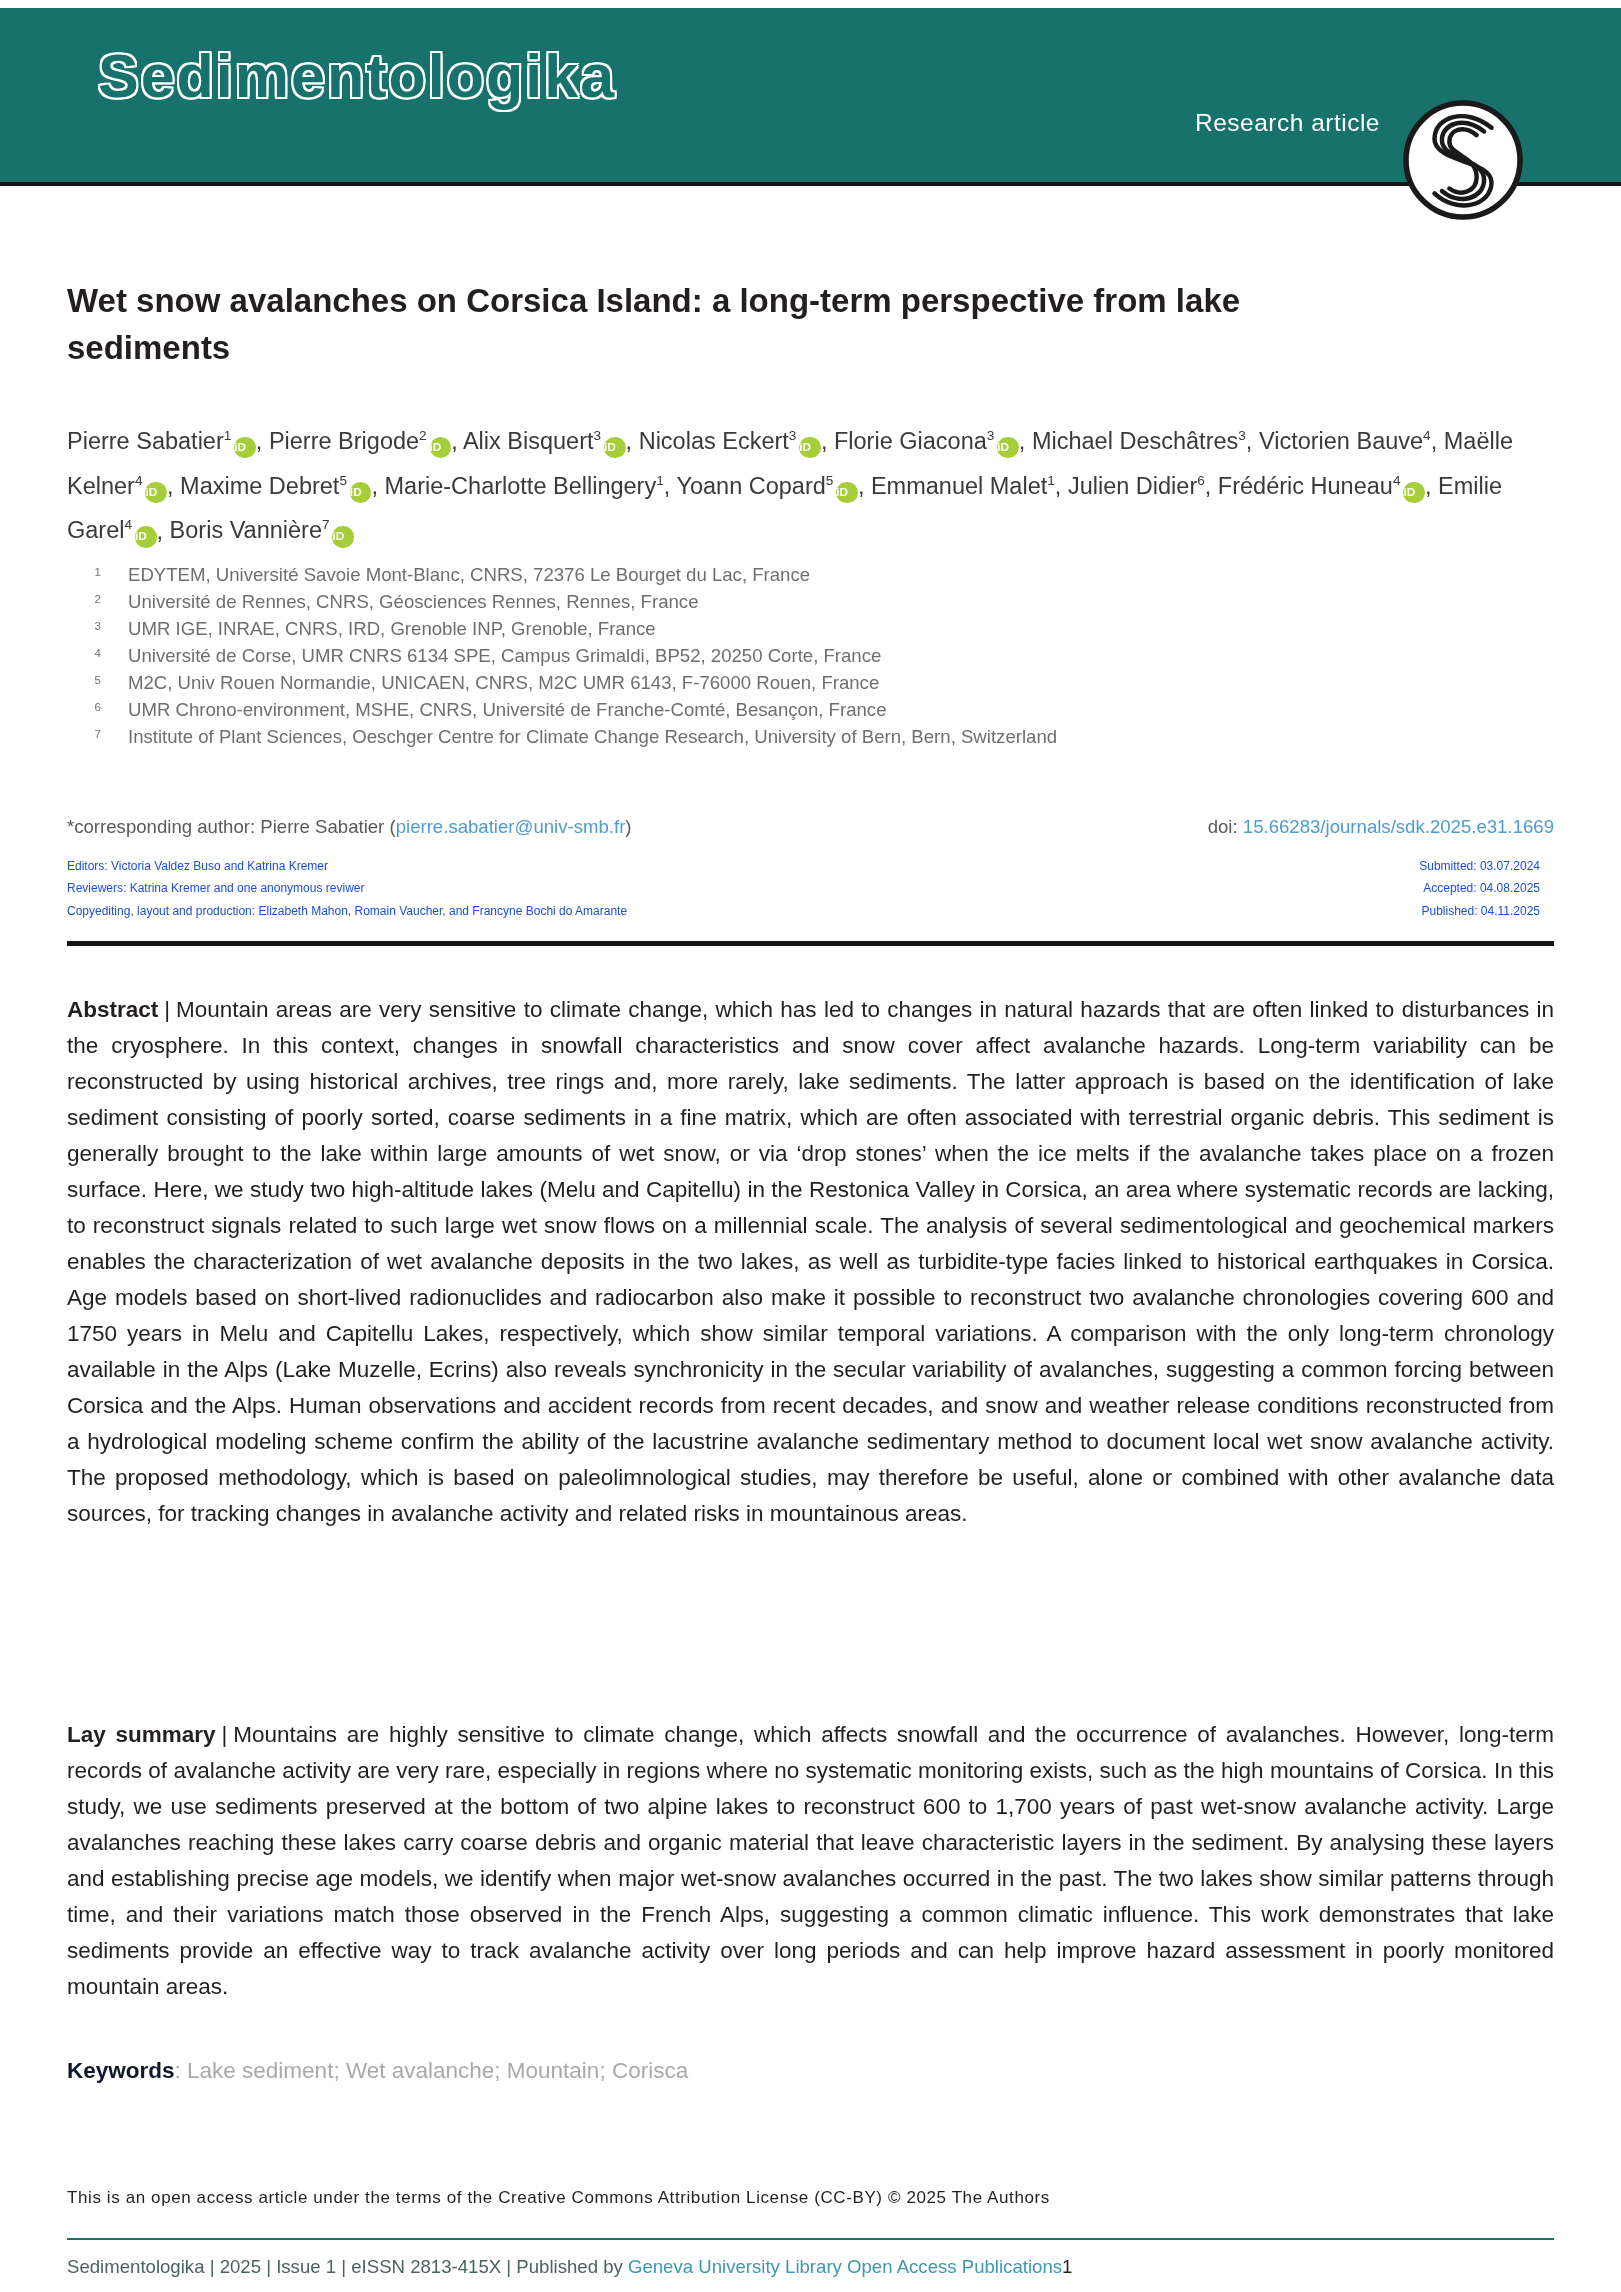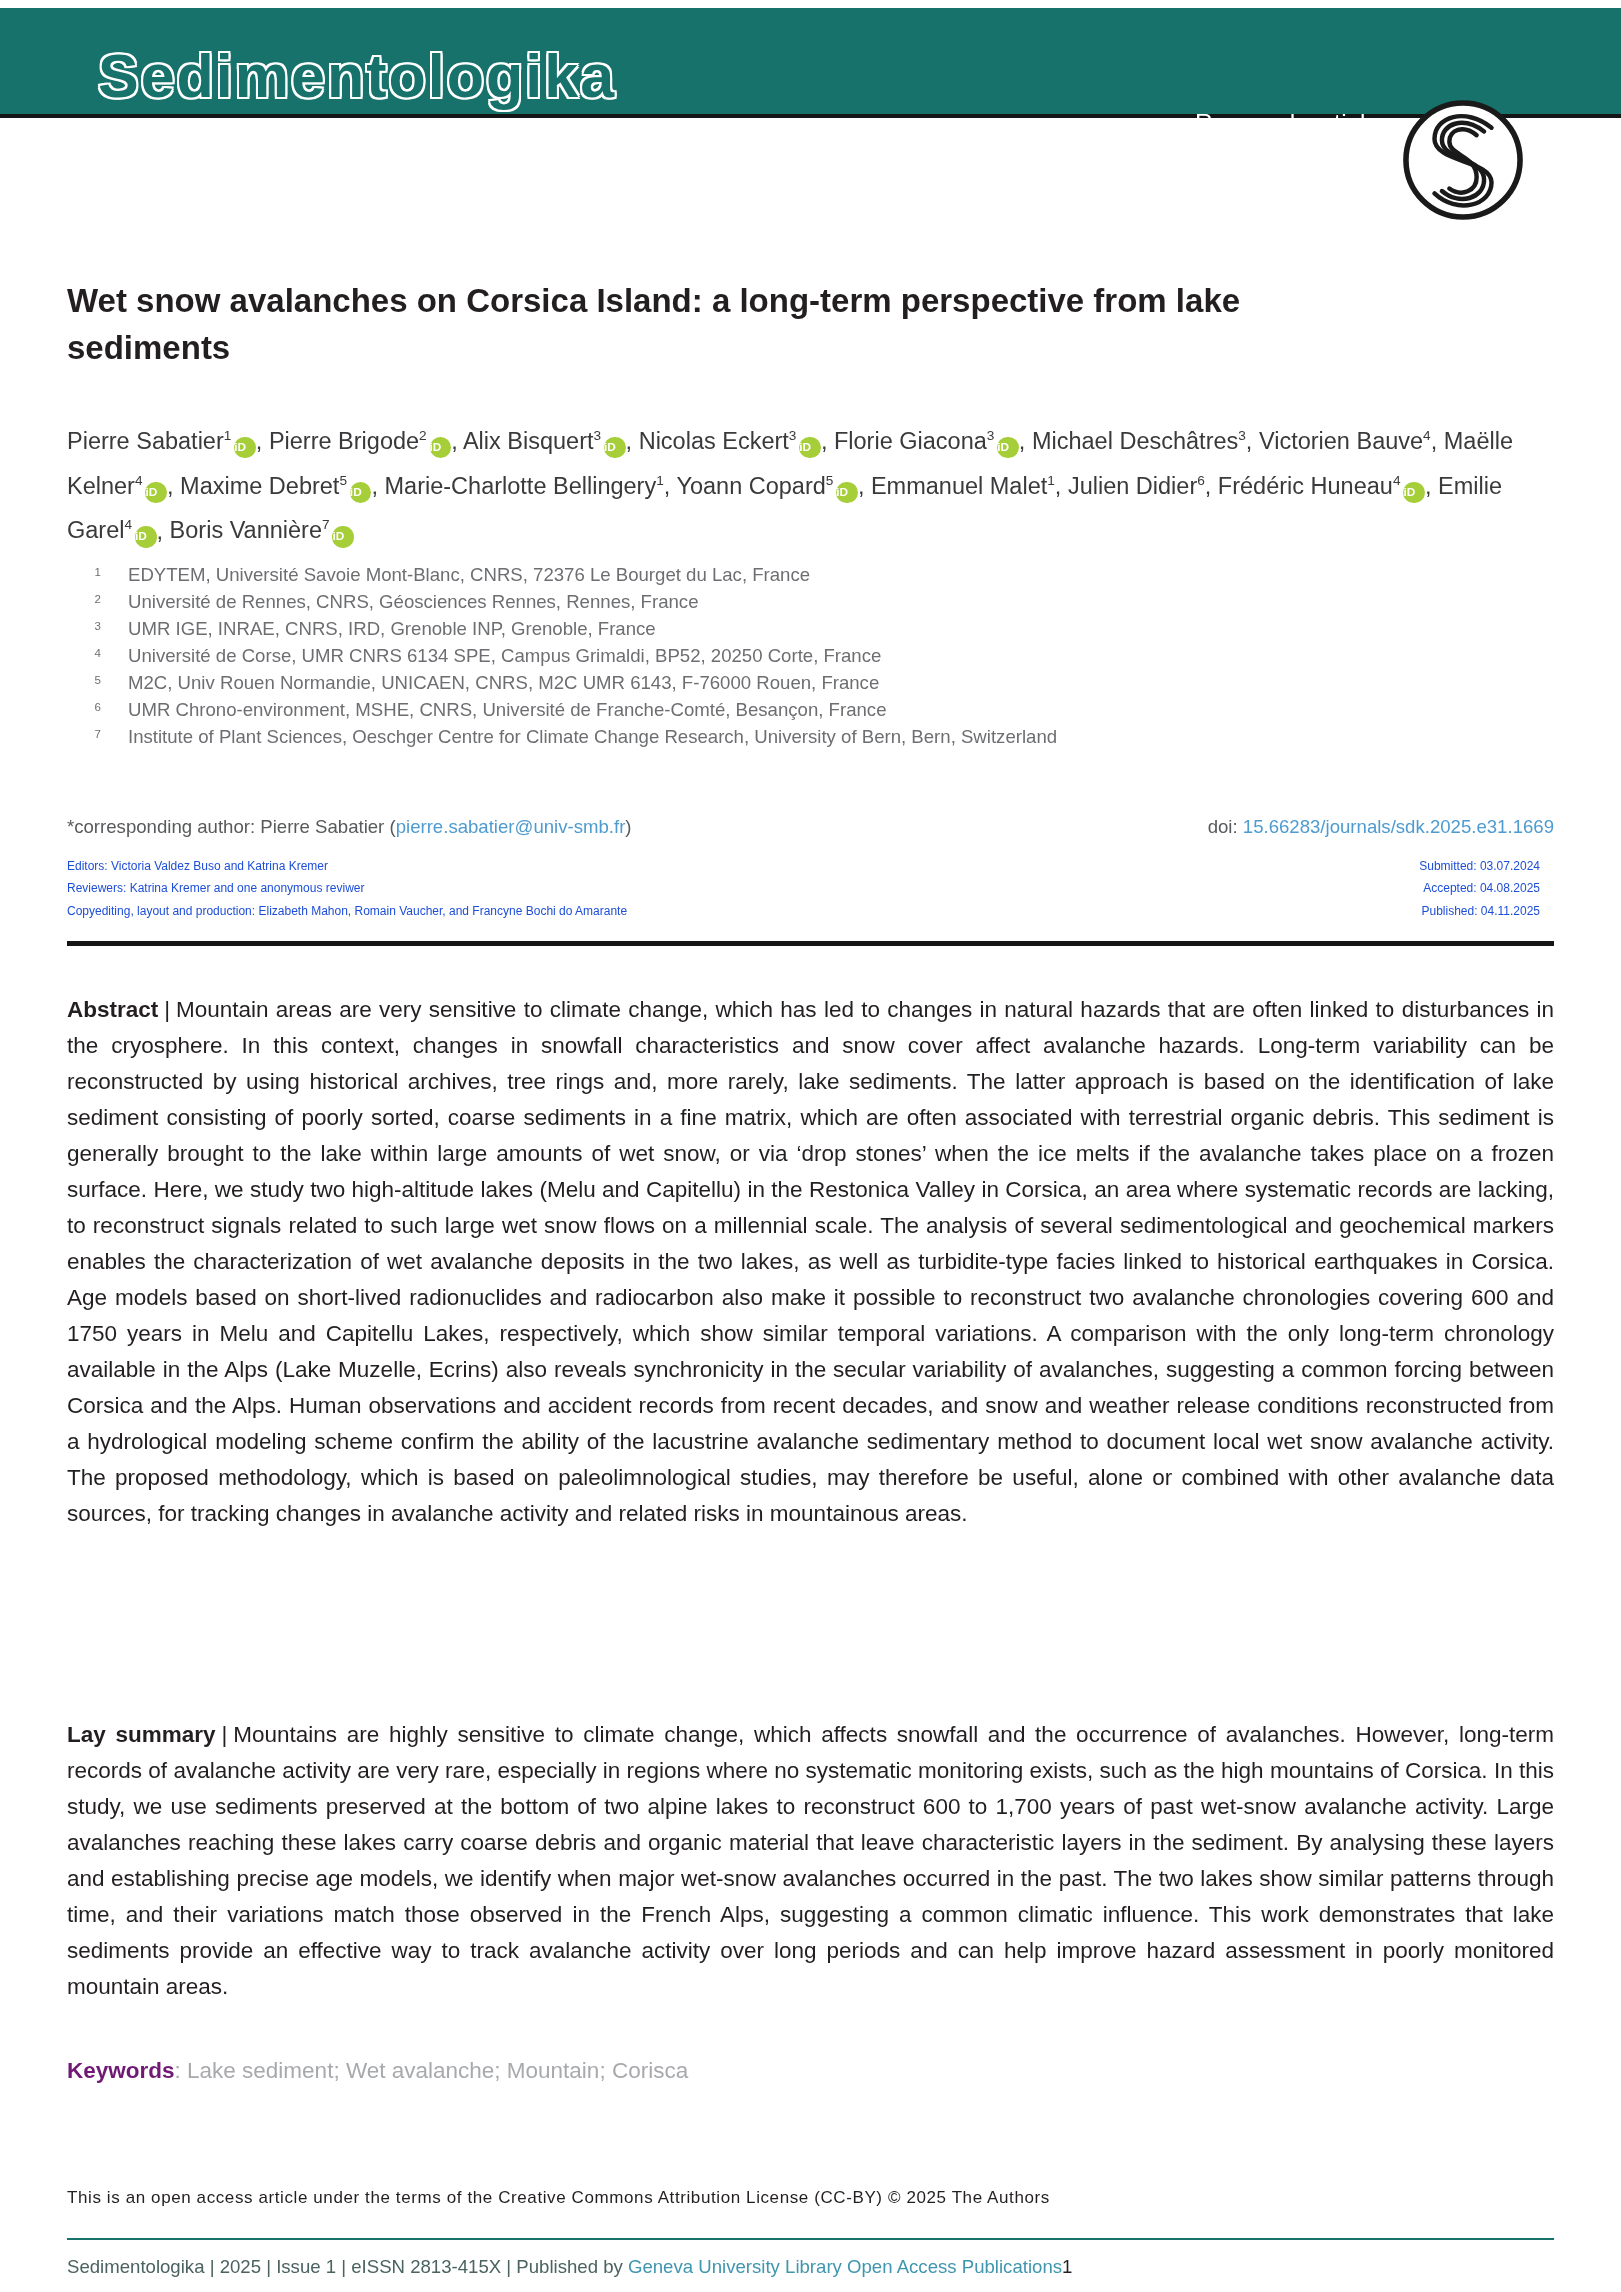--- a/index.html
+++ b/index.html
@@ -1,21 +1,21 @@
 <!DOCTYPE html>
 <html><head>
 <meta charset="utf-8">
 <style>
   * { margin:0; padding:0; box-sizing:border-box; }
   html,body { background:#ffffff; }
   body { font-family:"Liberation Sans","DejaVu Sans",sans-serif; color:#231f20; }
   .page { position:relative; width:1621px; height:2293px; background:#fff; overflow:hidden; }
 
   
-  .band { position:absolute; left:0; right:0; top:7.8px; height:110px;
+  .band { position:absolute; left:0; right:0; top:7.8px; height:178px;
           background:#17726b; border-bottom:4.9px solid #151515;padding-left:13px; }
   .logo-text { position:absolute; left:98px; top:33px; font-size:61px; font-weight:700;
                letter-spacing:2px; color:#17726b;
                text-shadow:-2px -2px 0 #fff, 0 -2px 0 #fff, 2px -2px 0 #fff,
                            -2px 0 0 #fff, 2px 0 0 #fff,
                            -2px 2px 0 #fff, 0 2px 0 #fff, 2px 2px 0 #fff; }
   .research-article { position:absolute; right:241px; top:101px; font-size:24.5px; color:#ffffff;
                       font-weight:400; letter-spacing:0.5px; }
   .s-badge { position:absolute; left:1401px; top:98px; width:124px; height:124px; z-index:3; }
 
@@ -46,21 +46,21 @@
   .black-rule { position:absolute; left:67px; right:67px; top:941px; height:4.9px; background:#151515; }
 
   
   .abstract, .laysummary { position:absolute; left:67px; right:67px;
                            font-size:22.5px; line-height:36px; text-align:justify; color:#231f20; }
   .abstract { top:992px; }
   .laysummary { top:1717px; }
   .para-label { font-weight:700; }
   .para-sep { font-weight:400; color:#231f20; padding:0 5.9px; }
   .keywords { position:absolute; left:67px; top:2058px; font-size:22.5px; color:#a7a9ac; }
-  .keywords .para-label { color:#701a75; }
+  .keywords .para-label { color:#0f172a; }
 
   
   .license { position:absolute; left:67px; top:2188px; font-size:17px;
              letter-spacing:0.6px; color:#231f20; }
   .teal-rule { position:absolute; left:67px; right:67px; top:2238px; height:2px; background:#17726b; }
   .footer { position:absolute; left:67px; right:67px; top:2256px;
             display:flex; font-size:18.6px; color:#4a6360; }
   .footer .link-teal { color:#3f96ae; text-decoration:none; }
   .page-num { color:#231f20; }
 </style>

